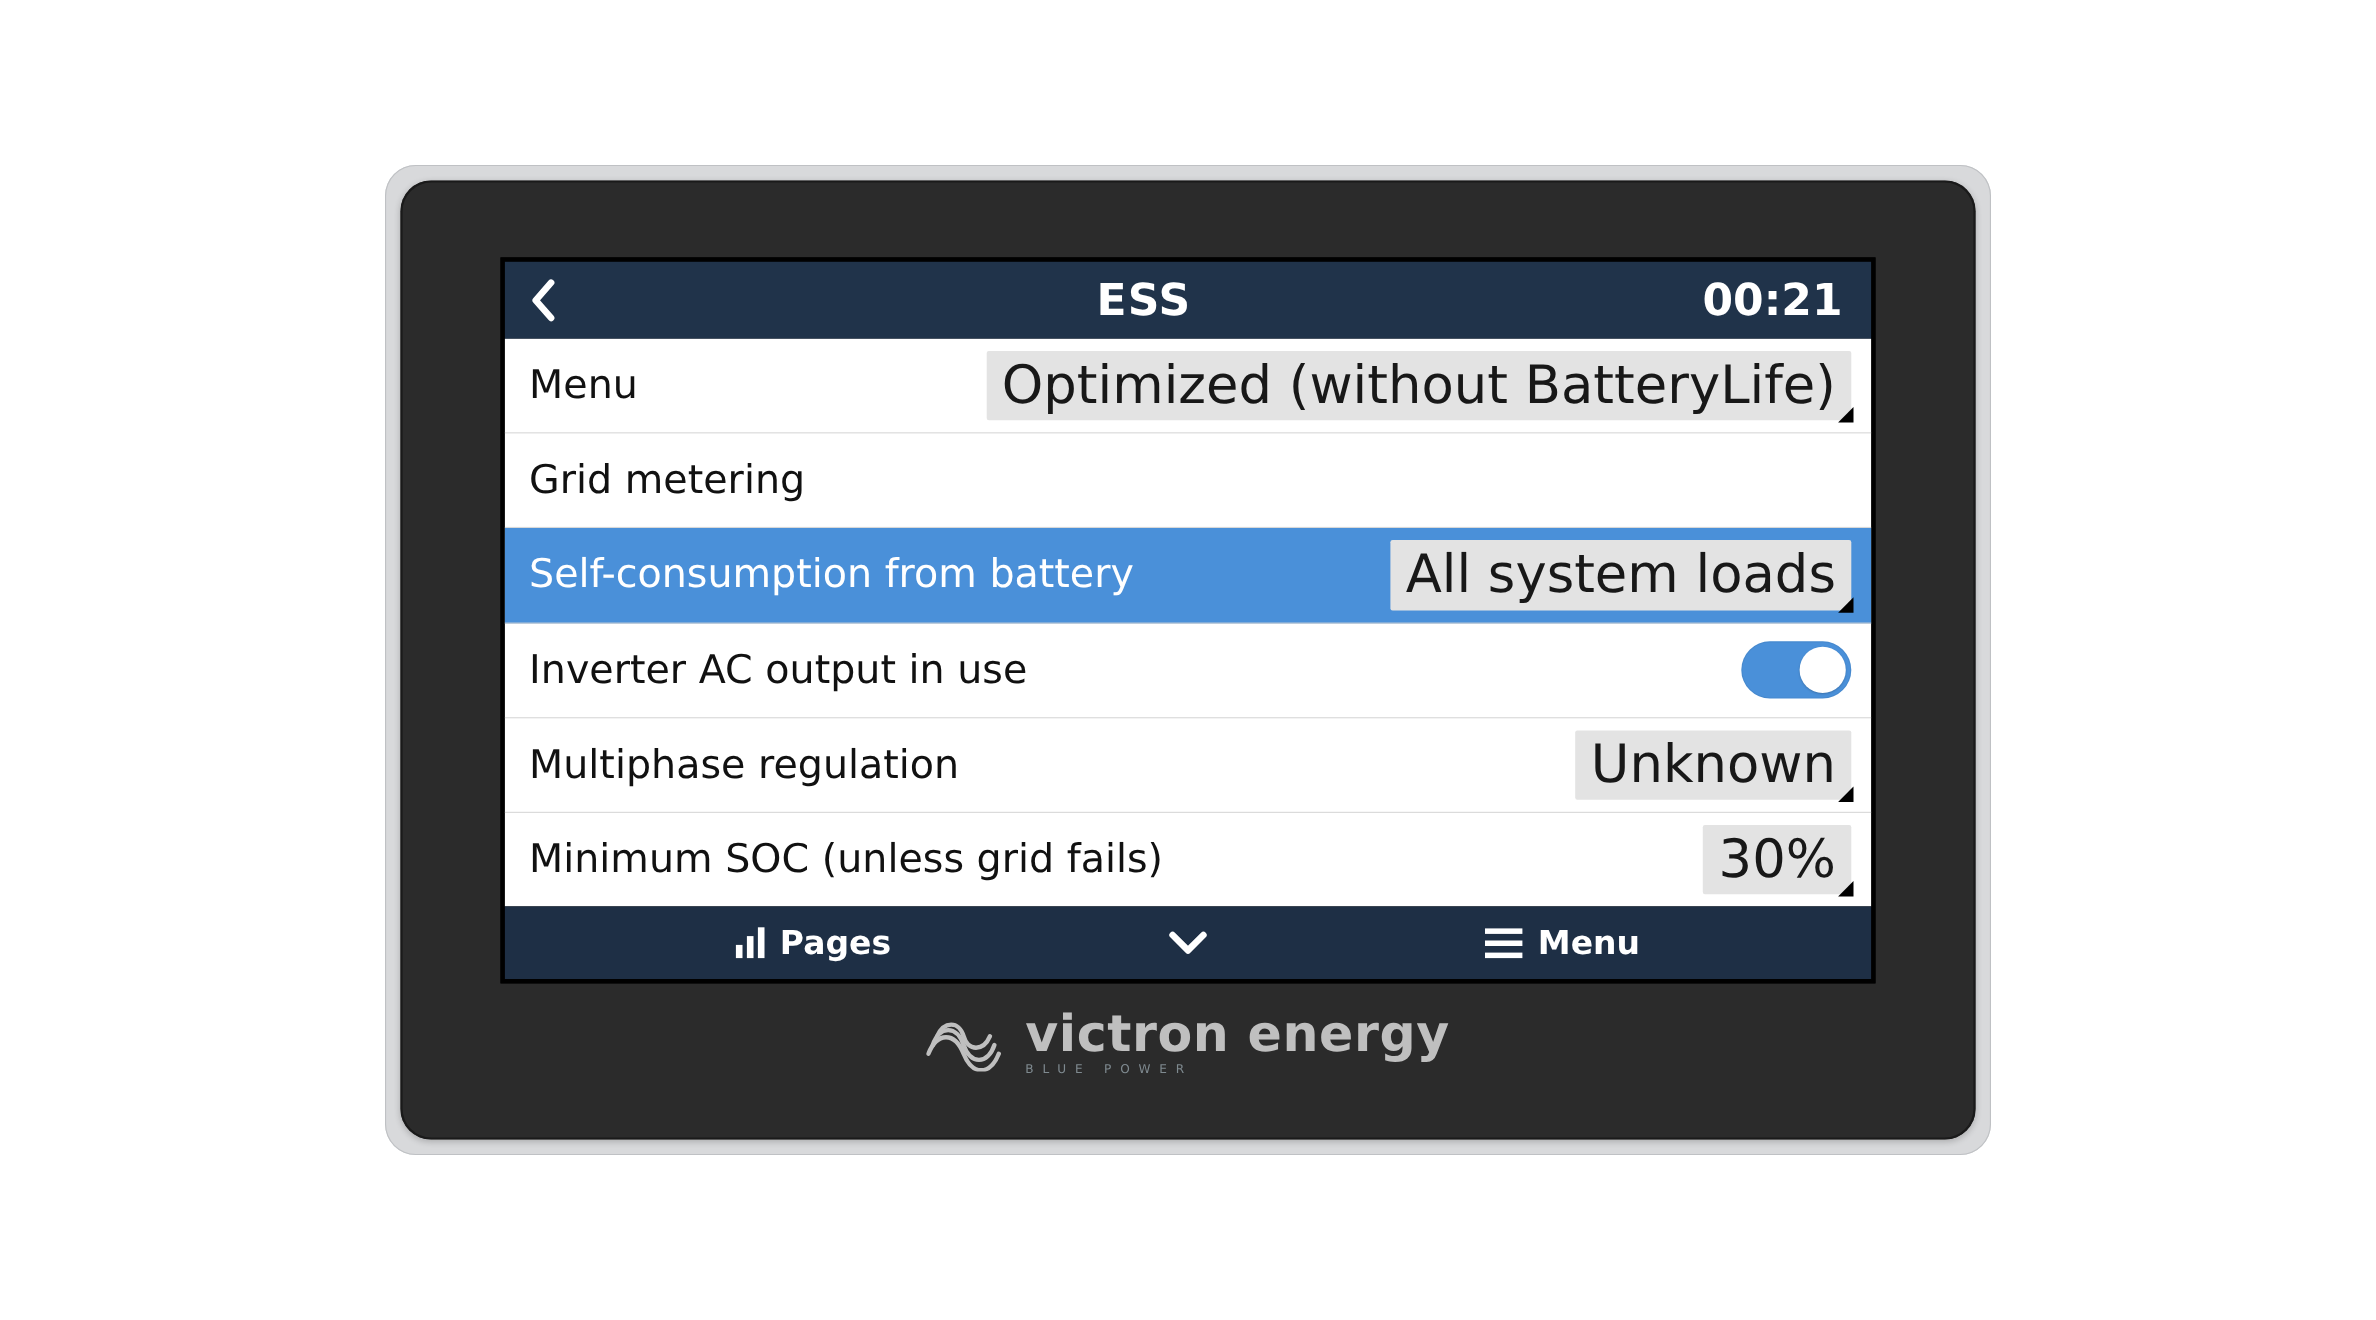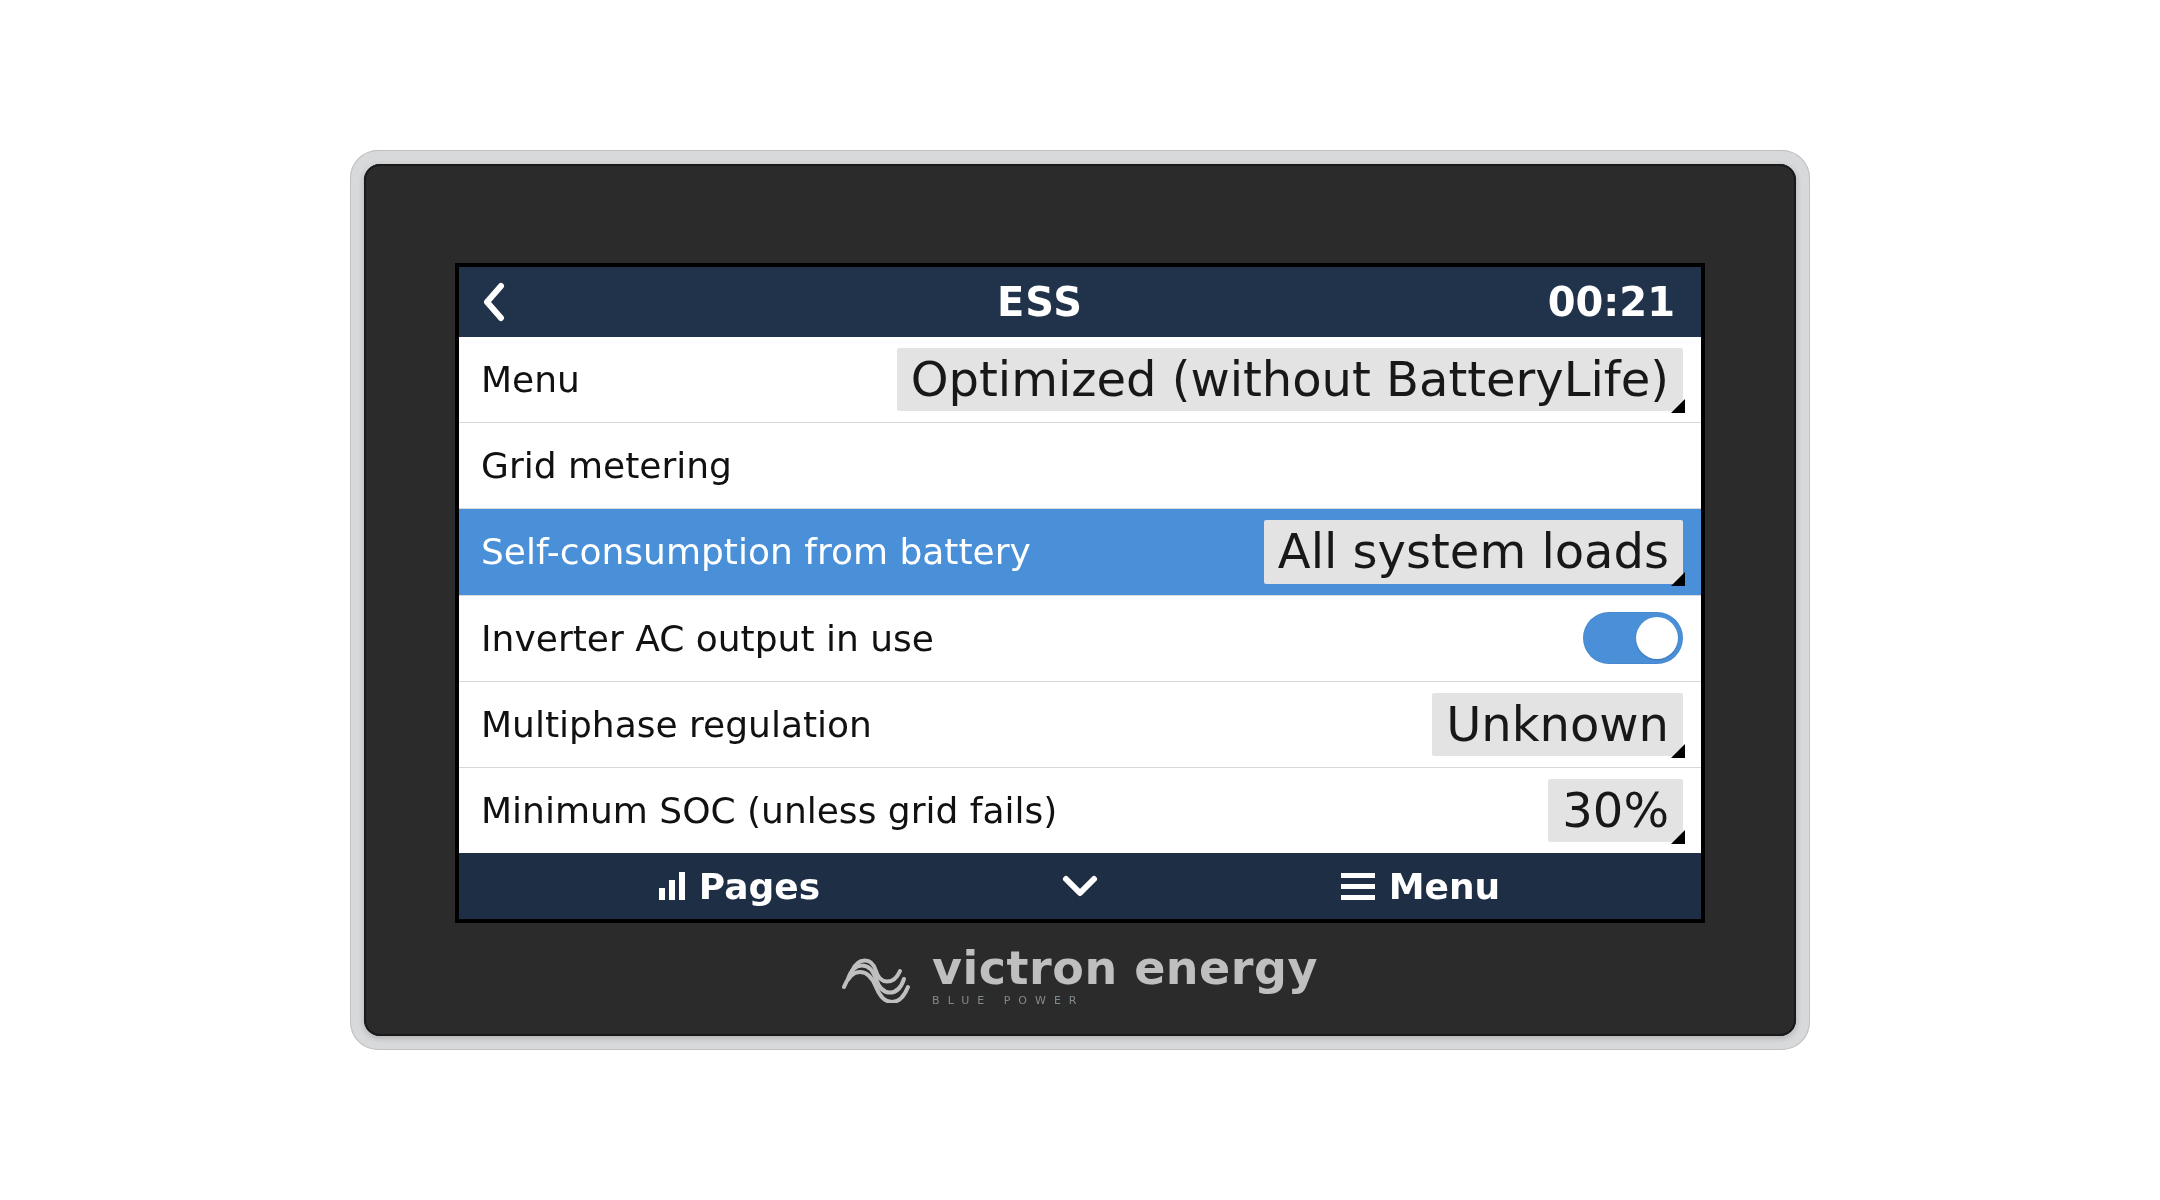--- a/index.html
+++ b/index.html
@@ -40,28 +40,27 @@
     background: #d8d9db;
     border-radius: 28px;
     padding: 14px;
     box-sizing: border-box;
     box-shadow: inset 0 0 0 1px #bfc1c4;
   }
   .device-bezel {
     width: 100%;
     height: 100%;
     background: #2b2b2b;
-    border-radius: 16px;
+    border-radius: 28px;
     box-sizing: border-box;
     padding: 70px 90px 30px 90px;
     display: flex;
     flex-direction: column;
     align-items: center;
     box-shadow: inset 0 0 0 2px #1a1a1a, 0 2px 6px rgba(0,0,0,0.2);
-    justify-content: flex-end;
   }
 
   .screen {
     width: 1250px;
     height: 660px;
     background: #000;
     border: 4px solid #000;
     box-sizing: border-box;
     display: flex;
     flex-direction: column;
@@ -166,21 +165,21 @@
   }
 
   
   .footer {
     background: var(--navy);
     color: #fff;
     height: 66px;
     display: grid;
     grid-template-columns: 1fr 120px 1fr;
     align-items: center;
-    font-size: 36px;
+    font-size: 30px;
     font-weight: 700;
   }
   .footer .pages,
   .footer .menu {
     display: flex;
     align-items: center;
     gap: 14px;
     cursor: pointer;
   }
   .footer .pages { justify-content: center; }

